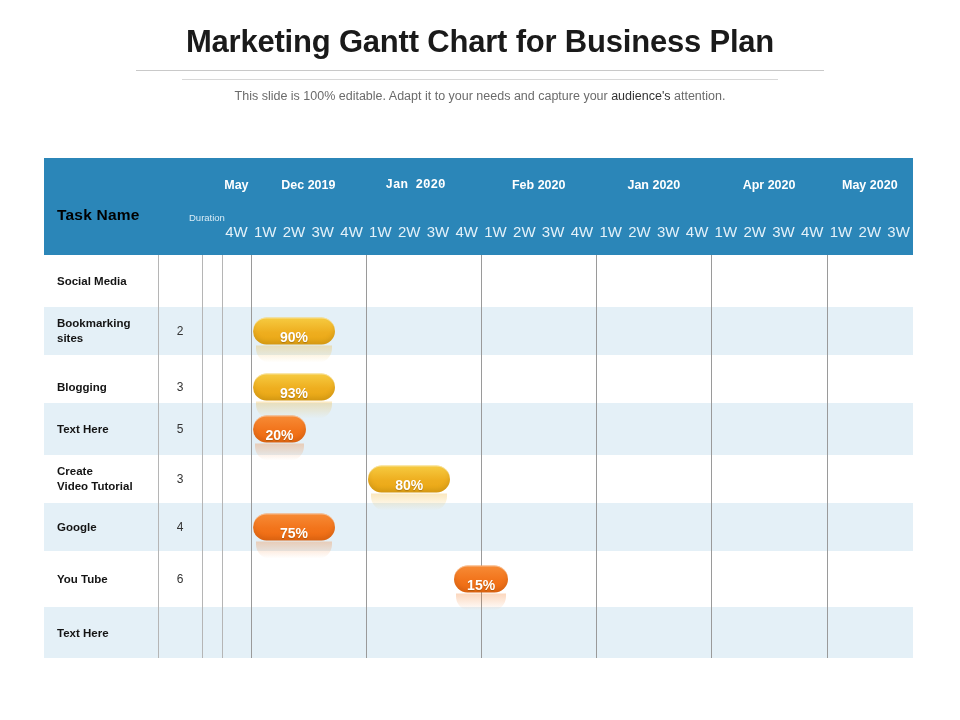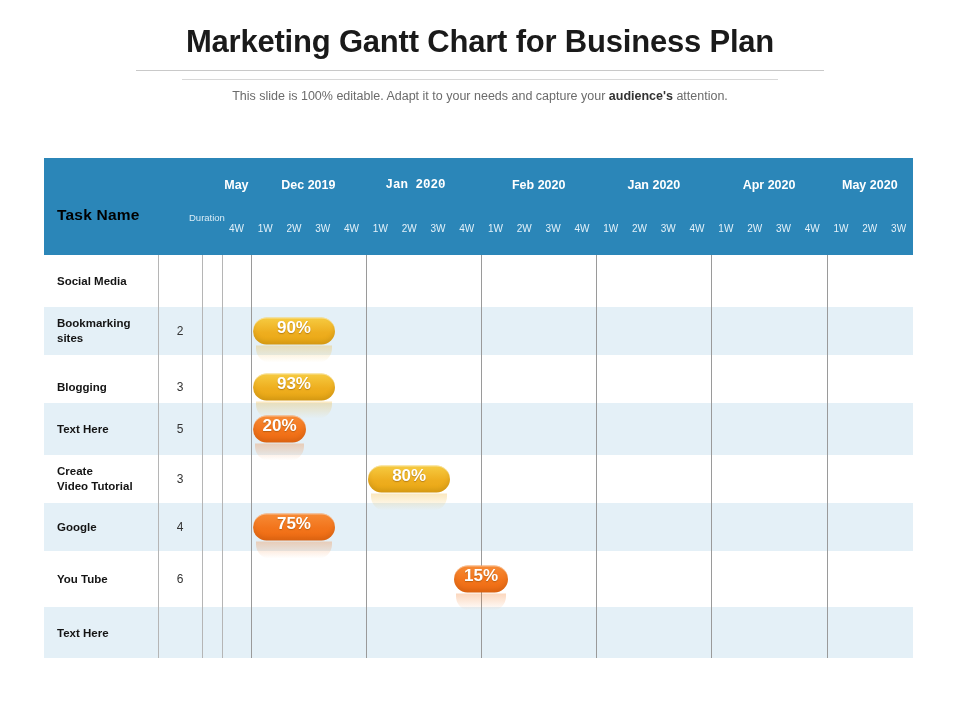--- a/index.html
+++ b/index.html
@@ -45,21 +45,21 @@
   }
   .slide-subtitle {
     margin-top: 8px;
     font-size: 12.5px;
     color: #6b6b6b;
     line-height: 16px;
     white-space: nowrap;
   }
   .slide-subtitle .emph {
     color: #333333;
-    font-weight: 700;
+    font-weight: 400;
   }
 
   
   .gantt {
     position: absolute;
     left: 44px;
     top: 158px;
     width: 869px;
     height: 500px;
   }
@@ -96,21 +96,21 @@
     top: 20px;
     font-size: 12.5px;
     font-weight: 700;
     color: #ffffff;
     text-align: center;
     white-space: nowrap;
   }
   .week-cell {
     position: absolute;
     top: 65px;
-    font-size: 10px;
+    font-size: 15px;
     font-weight: 400;
     color: #e3f1f9;
     text-align: center;
     white-space: nowrap;
   }
 
   
   .g-body {
     position: absolute;
     left: 0;
@@ -166,24 +166,24 @@
   }
 
   
   .bar {
     position: absolute;
     height: 27px;
     border-radius: 14px;
     top: 50%;
     transform: translateY(-50%);
     color: #ffffff;
-    font-size: 17px;
+    font-size: 14px;
     font-weight: 700;
     display: flex;
-    align-items: flex-start;
+    align-items: flex-end;
     justify-content: center;
     text-shadow: 0 1px 1px rgba(120, 70, 0, 0.45);
     box-shadow: inset 0 1px 0 rgba(255,255,255,0.45),
                 inset 0 -3px 5px rgba(0,0,0,0.10);
     z-index: 4;
   }
   .bar.yellow {
     background: linear-gradient(180deg, #f7c githubBlank 0%, #efb52b 100%);
     background: linear-gradient(180deg, #f6cb41 0%, #eeae1f 55%, #e9a714 100%);
   }

